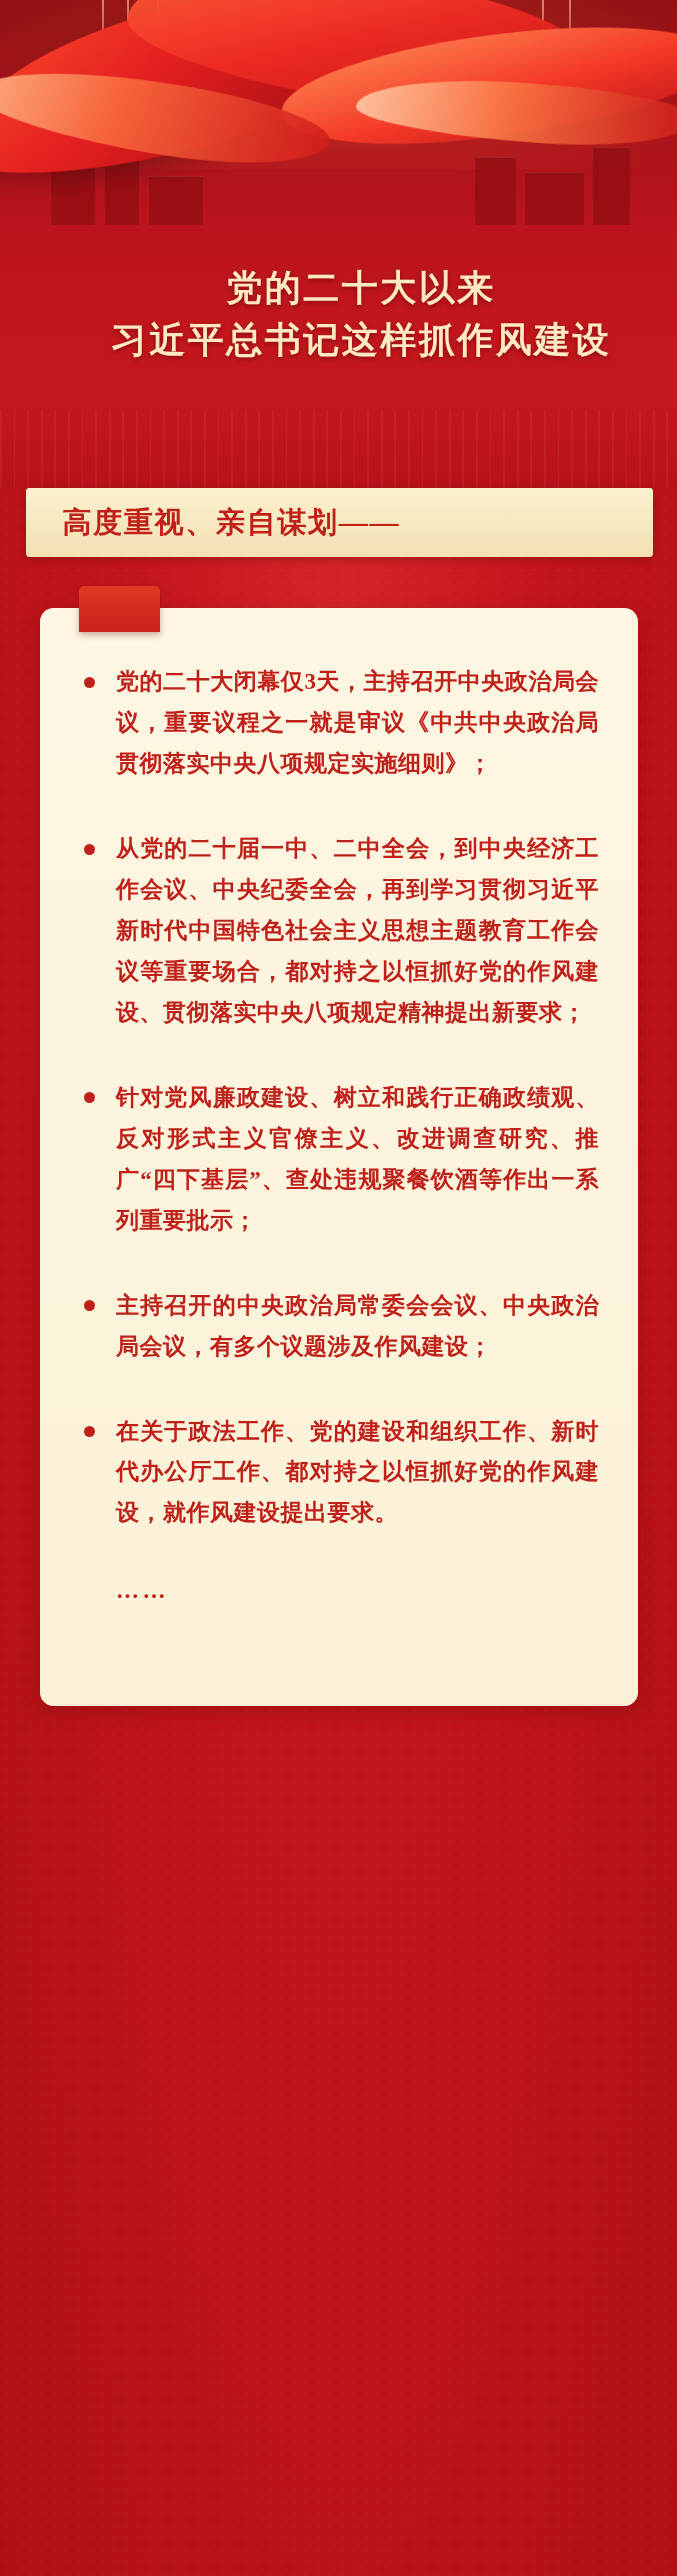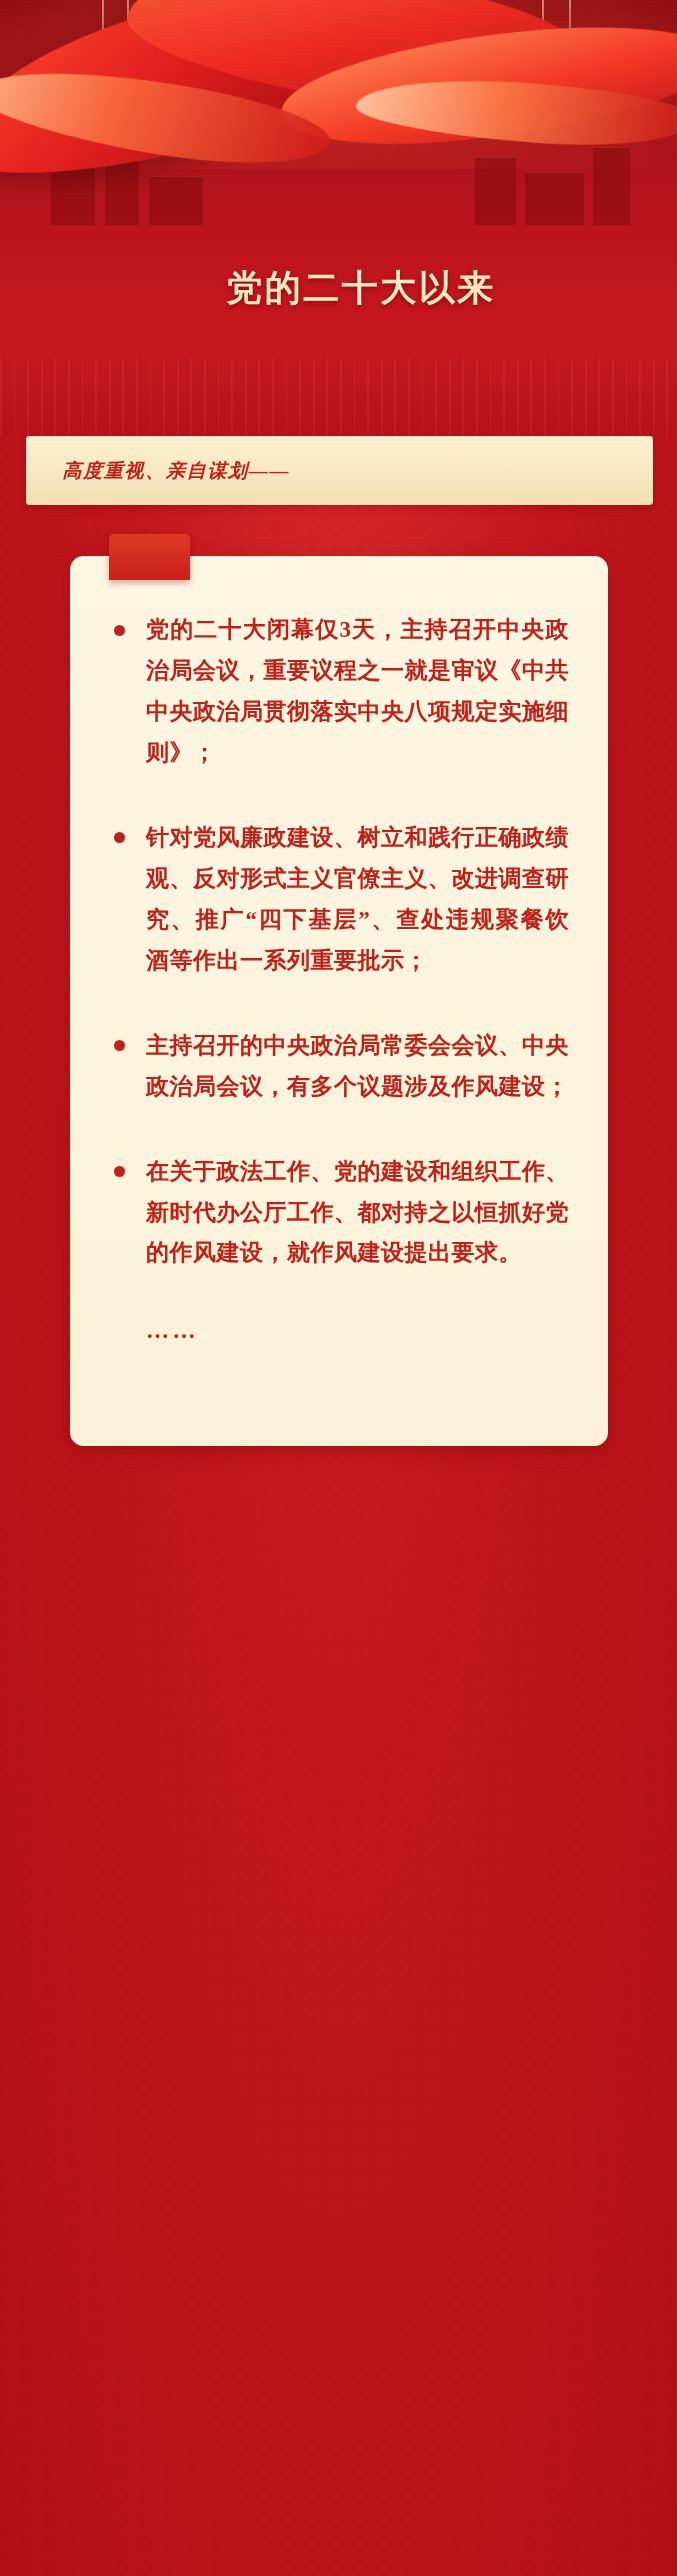--- a/index.html
+++ b/index.html
@@ -143,35 +143,34 @@
     height: 69px;
     background: linear-gradient(180deg, #fbf0cf 0%, #f3e0b3 100%);
     border-radius: 3.4px;
     display: flex;
     align-items: center;
     padding-left: 37px;
     box-shadow: 0 2.5px 8.5px rgba(90,0,0,0.28);
   }
   .section-head .label {
     color: #c02018;
-    font-size: 19px;
+    font-size: 29px;
     font-weight: bold;
     letter-spacing: 1.7px;
-    font-style: italic;
   }
 
   
   .card-zone {
     position: relative;
     padding: 51px 0 59px;
   }
   .card {
     position: relative;
     margin: 0 auto;
-    width: 538px;
+    width: 598px;
     background: linear-gradient(180deg, #fdf6e2 0%, #fbf1d8 100%);
     border-radius: 13.6px;
     padding: 54px 39px 102px 39px;
     box-shadow: 0 5.1px 18.6px rgba(90,0,0,0.28);
   }
   .card-tab {
     position: absolute;
     top: -22px;
     left: 39px;
     width: 81px;
@@ -245,33 +244,35 @@
 
     <div class="ribbon ribbon-a"></div>
     <div class="ribbon ribbon-b"></div>
     <div class="ribbon ribbon-c"></div>
     <div class="ribbon ribbon-d"></div>
     <div class="ribbon ribbon-e"></div>
   </div>
 
   <div class="title-wrap">
     <div class="title-line1">党的二十大以来</div>
+    <div class="title-line2">习近平总书记这样抓作风建设</div>
   </div>
 
   <div class="pattern-strip"></div>
 
   <div class="section-head">
     <span class="label">高度重视、亲自谋划——</span>
   </div>
 
   <div class="card-zone">
     <div class="card">
       <div class="card-tab"></div>
       <ul class="bullets">
         <li>党的二十大闭幕仅3天，主持召开中央政治局会议，重要议程之一就是审议《中共中央政治局贯彻落实中央八项规定实施细则》；</li>
+        <li>从党的二十届一中、二中全会，到中央经济工作会议、中央纪委全会，再到学习贯彻习近平新时代中国特色社会主义思想主题教育工作会议等重要场合，都对持之以恒抓好党的作风建设、贯彻落实中央八项规定精神提出新要求；</li>
         <li>针对党风廉政建设、树立和践行正确政绩观、反对形式主义官僚主义、改进调查研究、推广“四下基层”、查处违规聚餐饮酒等作出一系列重要批示；</li>
         <li>主持召开的中央政治局常委会会议、中央政治局会议，有多个议题涉及作风建设；</li>
         <li>在关于政法工作、党的建设和组织工作、新时代办公厅工作、都对持之以恒抓好党的作风建设，就作风建设提出要求。</li>
       </ul>
       <div class="ellipsis">……</div>
     </div>
   </div>
 </div>
 
 

